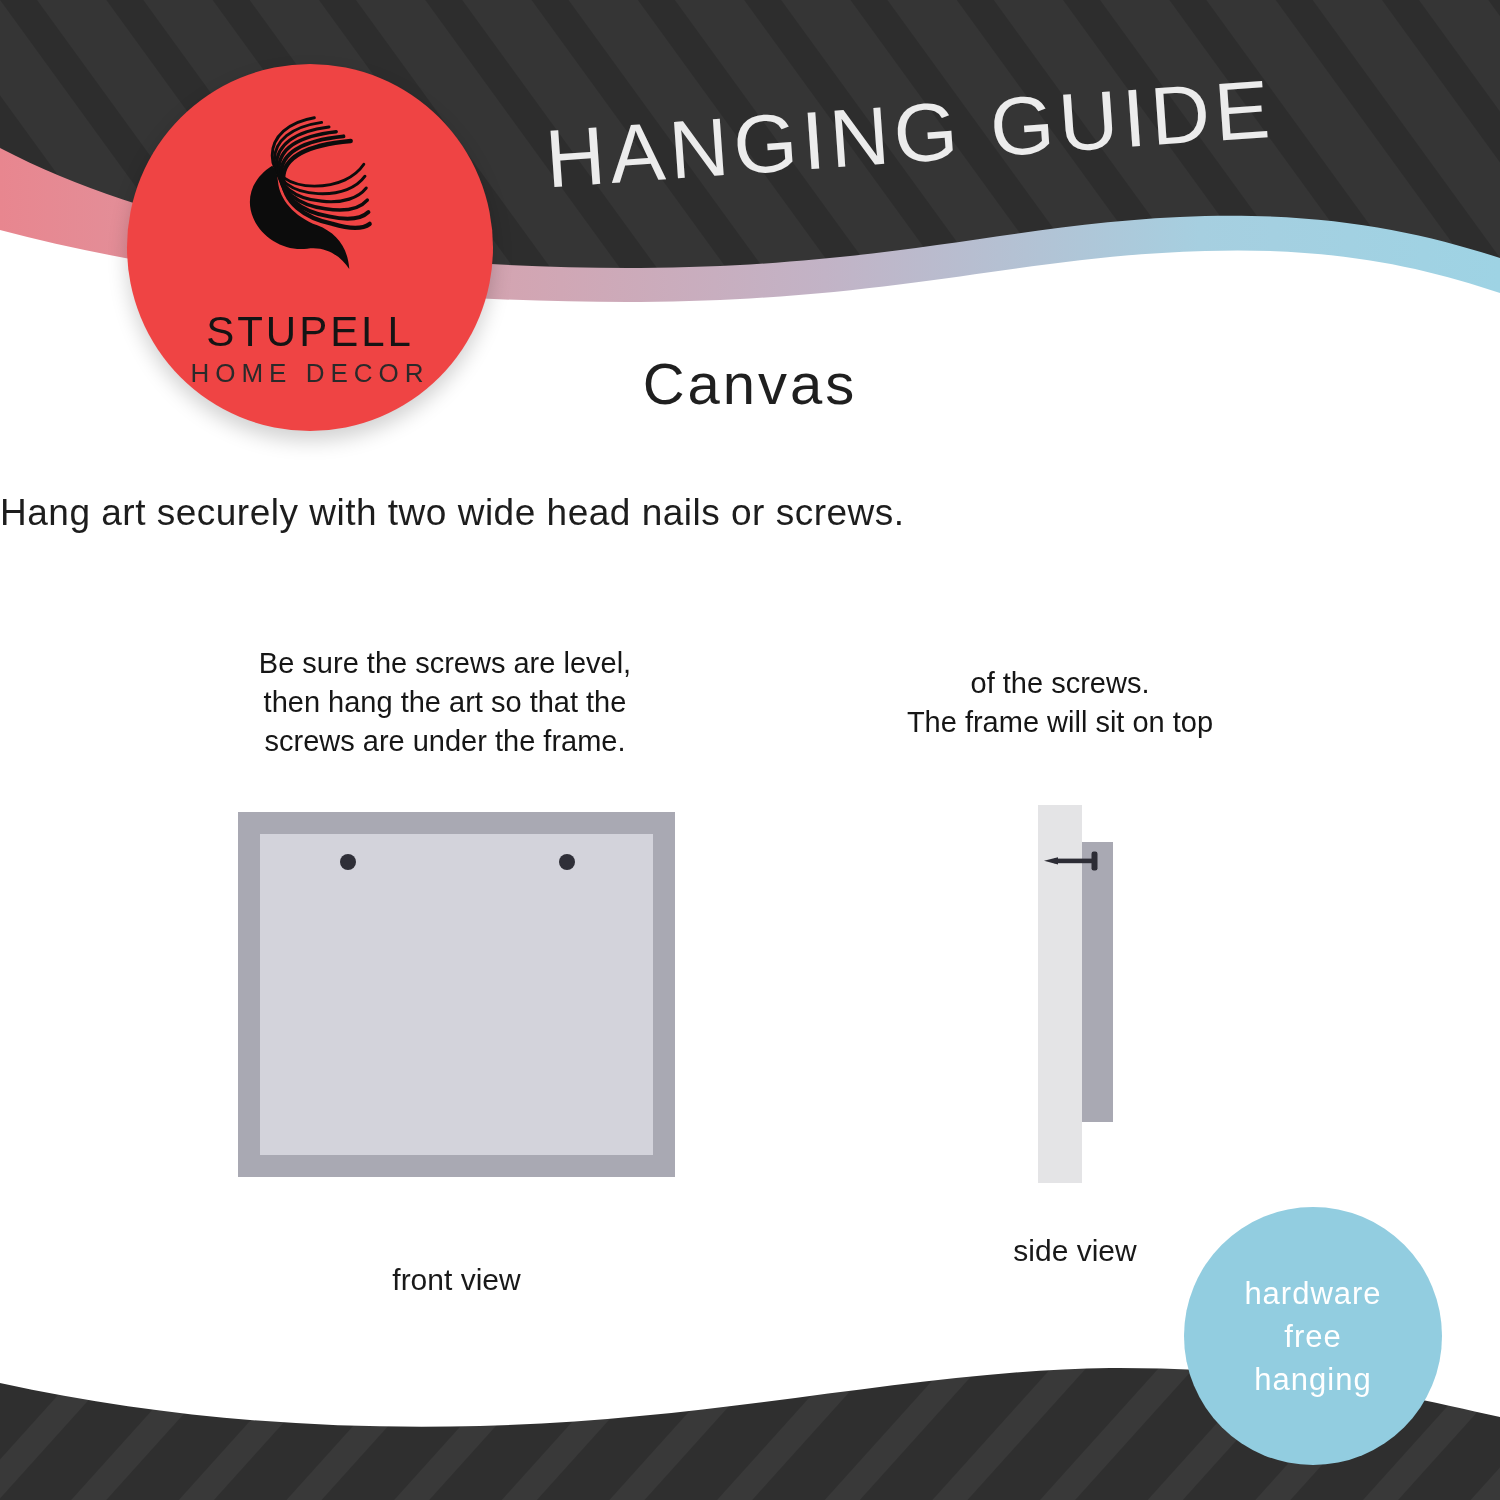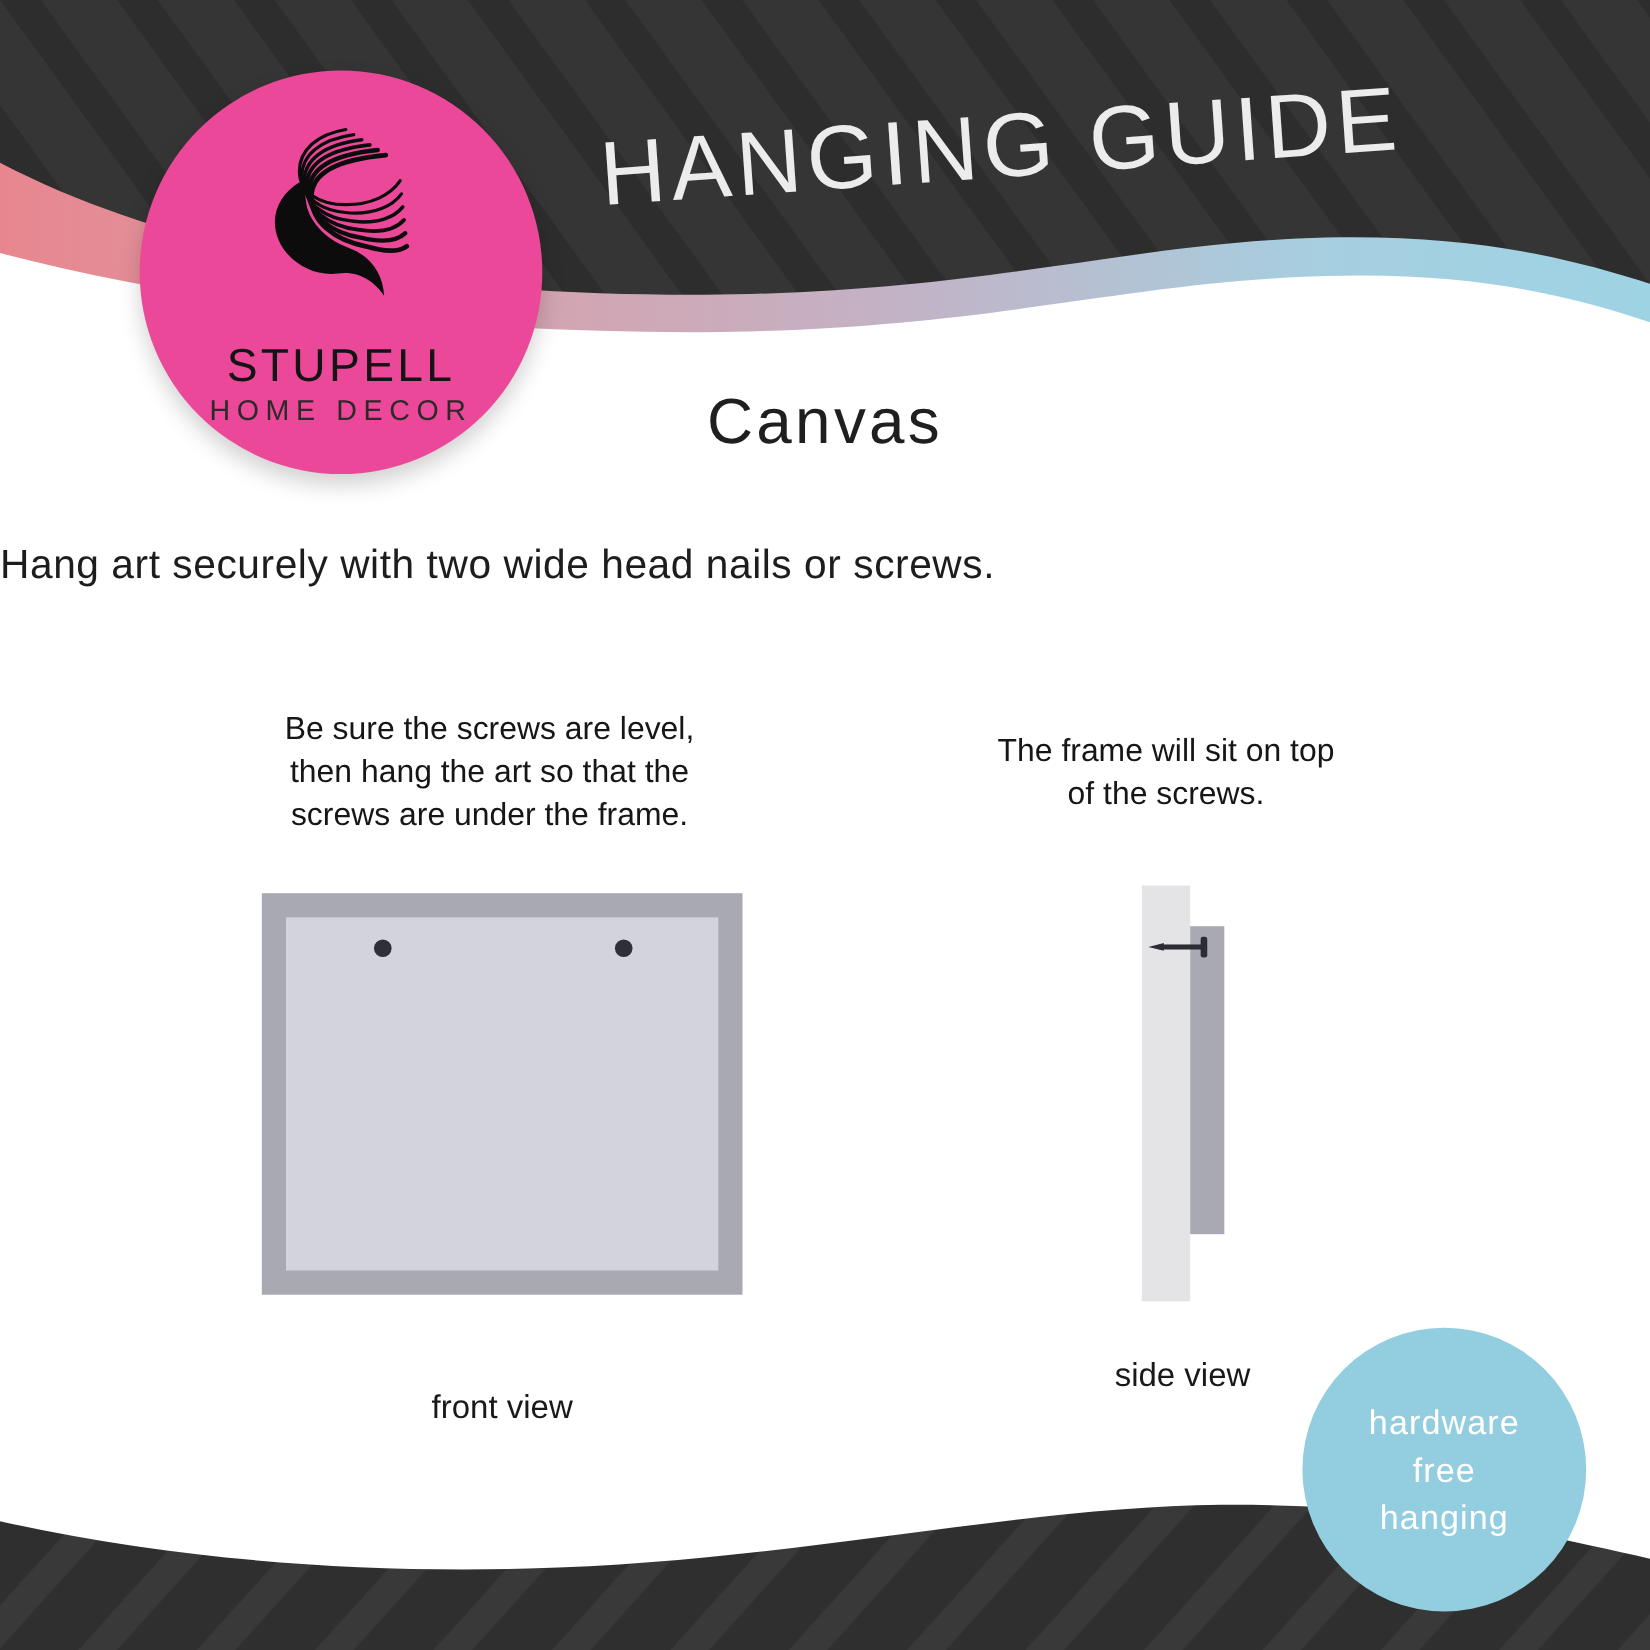--- a/index.html
+++ b/index.html
@@ -15,21 +15,21 @@
     position:absolute;left:500px;top:54px;width:820px;height:160px;
     display:flex;align-items:center;justify-content:center;
     transform:rotate(-4deg);
     font-size:82px;font-weight:300;letter-spacing:5px;color:#ececec;
     white-space:nowrap;
   }
 
   
   .logo-circle{
     position:absolute;left:127px;top:64px;width:366px;height:367px;border-radius:50%;
-    background:#ec4899;box-shadow:0 10px 20px rgba(0,0,0,0.18);
+    background:#ef4444;box-shadow:0 10px 20px rgba(0,0,0,0.18);
     z-index:3;
   }
   .logo-s{position:absolute;left:103px;top:42px;width:160px;height:182px;}
   .brand{
     position:absolute;left:0;top:244px;width:100%;text-align:center;
     font-size:42px;font-weight:500;letter-spacing:3px;color:#141414;
   }
   .tagline{
     position:absolute;left:0;top:294px;width:100%;text-align:center;
     font-size:26px;font-weight:400;letter-spacing:6px;color:#2a2a2a;
@@ -136,22 +136,22 @@
   <div class="canvas-title">Canvas</div>
   <div class="subtitle">Hang art securely with two wide head nails or screws.</div>
 
   <div class="note note-front">
     <div>Be sure the screws are level,</div>
     <div>then hang the art so that the</div>
     <div>screws are under the frame.</div>
   </div>
 
   <div class="note note-side">
+    <div>of the screws.</div>
     <div>The frame will sit on top</div>
-    <div>of the screws.</div>
   </div>
 
   <div class="frame-front">
     <div class="inner"></div>
     <div class="screw-dot s1"></div>
     <div class="screw-dot s2"></div>
   </div>
   <div class="caption caption-front">front view</div>
 
   <div class="wall-bar"></div>

